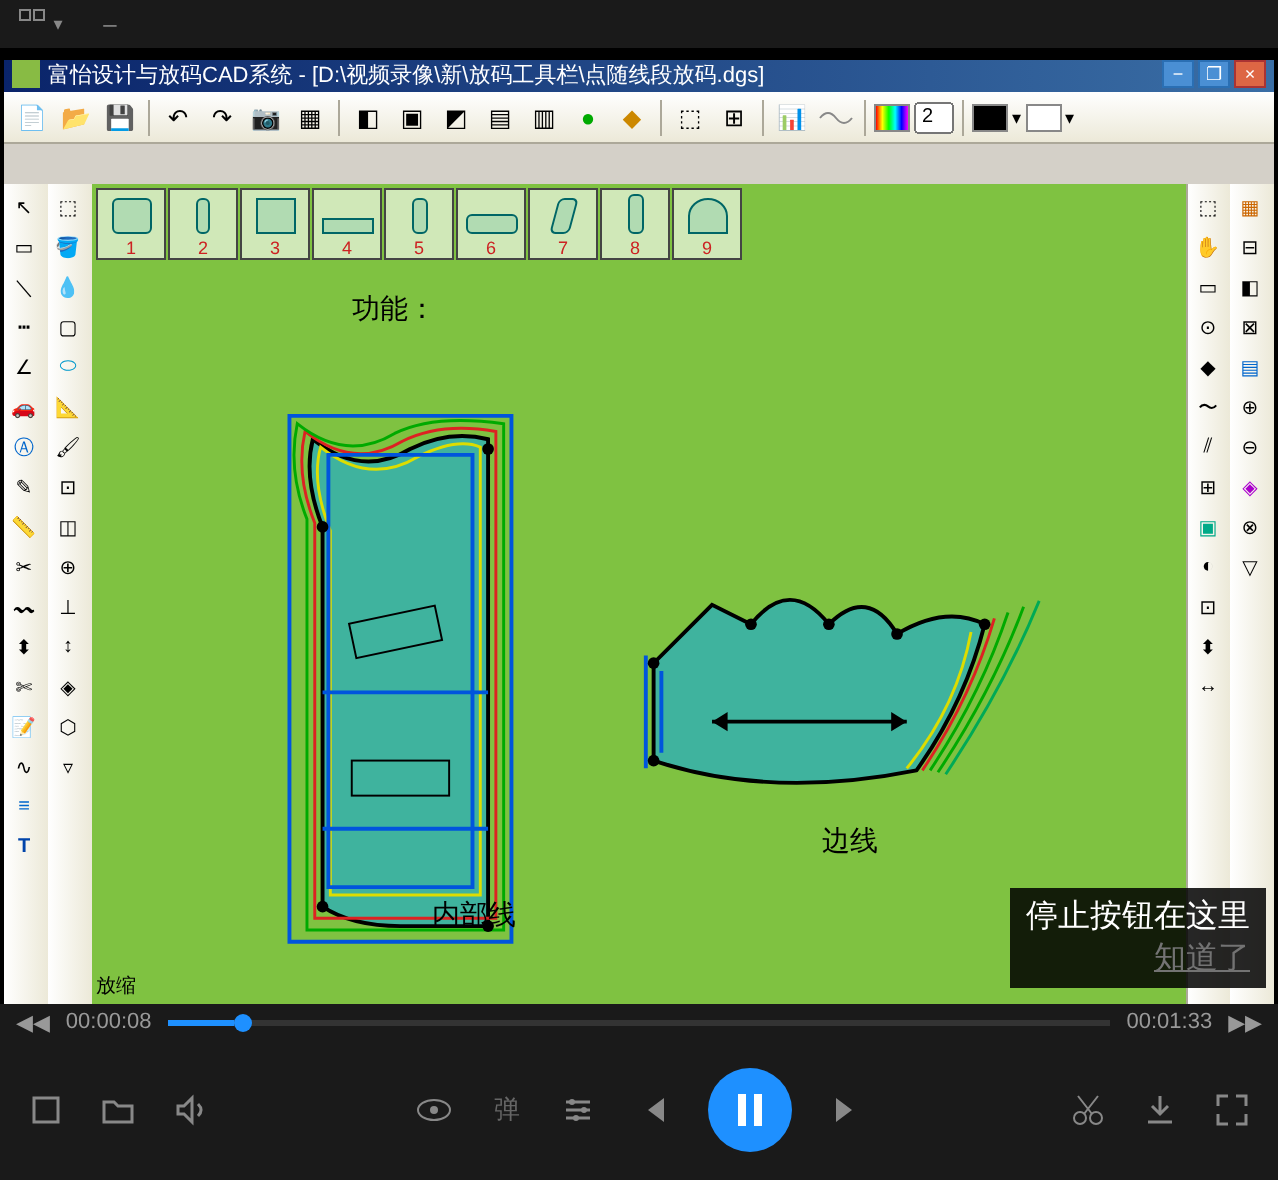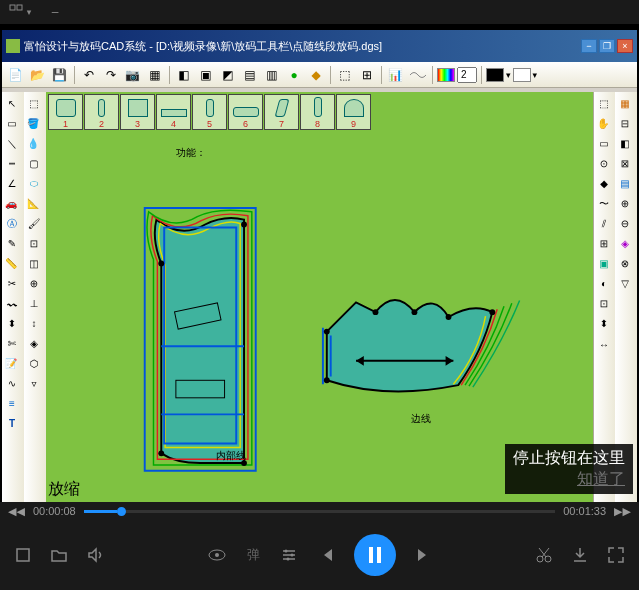--- a/index.html
+++ b/index.html
@@ -9,21 +9,21 @@
 .player-top{height:24px;background:#1a1a1a;display:flex;align-items:center;color:#ccc;font-size:12px}
 .player-top .icon-area{width:40px;display:flex;align-items:center;justify-content:center;gap:4px}
 .player-top .title{flex:1;text-align:center;color:#fff;font-size:13px}
 .player-top .close-area{width:30px;text-align:center}
 
 
 .video-content{height:478px;background:#000;position:relative}
 
 
 .cad-window{position:absolute;top:6px;left:2px;right:2px;bottom:0;background:#d4d0c8}
-.cad-titlebar{height:32px;background:linear-gradient(to right,#0a246a,#3a6ea5);display:flex;align-items:center;padding:0 4px;color:#fff;font-size:11px}
+.cad-titlebar{height:16px;background:linear-gradient(to right,#0a246a,#3a6ea5);display:flex;padding:0 4px;color:#fff;font-size:11px}
 .cad-titlebar .app-icon{width:14px;height:14px;background:#8b4;margin-right:4px}
 .cad-titlebar .t-text{flex:1;white-space:nowrap;overflow:hidden}
 .cad-titlebar .win-btns{display:flex;gap:2px}
 .cad-titlebar .win-btn{width:16px;height:14px;background:#4a8fd4;border:1px solid #2a6fb4;display:flex;align-items:center;justify-content:center;font-size:9px;cursor:pointer}
 
 .cad-menubar{height:18px;background:#ece9d8;display:flex;align-items:center;padding:0 4px;font-size:11px;gap:2px}
 .cad-menubar .menu-item{padding:1px 6px;cursor:pointer}
 
 .cad-toolbar{height:26px;background:linear-gradient(#fff,#ece9d8);border-bottom:1px solid #aca899;display:flex;align-items:center;padding:0 4px;gap:2px}
 .cad-toolbar .tb-btn{width:20px;height:20px;border:1px solid transparent;display:flex;align-items:center;justify-content:center;font-size:12px;cursor:pointer}
@@ -35,21 +35,21 @@
 .cad-main{position:absolute;top:62px;left:0;right:0;bottom:0;display:flex}
 .side-toolbar{width:22px;background:linear-gradient(to right,#fff,#ece9d8);display:flex;flex-direction:column;gap:1px;padding:2px 0}
 .side-toolbar .st-btn{width:20px;height:19px;border:1px solid transparent;display:flex;align-items:center;justify-content:center;font-size:10px;cursor:pointer}
 .canvas-area{flex:1;position:relative;background:#7fc241;overflow:hidden}
 
 
 .size-row{height:40px;background:#7fc241;display:flex;align-items:flex-start;padding:2px 2px 0}
 .size-swatch{width:35px;height:36px;border:1px solid #444;background:#d0e8b8;margin-right:1px;position:relative;display:flex;flex-direction:column;align-items:center;justify-content:flex-end;font-size:9px;color:#c22}
 .size-swatch .sw-shape{width:20px;height:18px;border:1px solid #066;border-radius:3px;background:rgba(0,150,150,.15);margin-bottom:2px}
 
-.caption-text{position:absolute;font-size:10px;color:#000;font-family:SimSun}
+.caption-text{position:absolute;font-size:14px;color:#000;font-family:SimSun}
 
 
 .pattern-svg{position:absolute;top:40px;left:0;width:100%;height:calc(100% - 40px)}
 
 
 .tooltip-box{position:absolute;right:6px;bottom:8px;background:rgba(0,0,0,.85);color:#fff;padding:4px 8px;font-size:16px;text-align:right}
 .tooltip-box .link{color:#737373;text-decoration:underline;cursor:pointer}
 
 
 .progress-bar{height:18px;background:#1a1a1a;display:flex;align-items:center;padding:0 8px;gap:8px;color:#999;font-size:11px}
@@ -250,21 +250,21 @@
               <circle cx="190" cy="20" r="3"></circle>
               <circle cx="70" cy="20" r="3"></circle>
               <circle cx="110" cy="20" r="3"></circle>
               <circle cx="145" cy="25" r="3"></circle>
         </g>
       </svg>
 
       <div class="caption-text" style="top:357px;left:170px">内部线</div>
       <div class="caption-text" style="top:320px;left:365px">边线</div>
 
-      <div style="position:absolute;left:2px;bottom:2px;font-size:16px;color:#000">放缩</div>
+      <div style="position:absolute;left:2px;bottom:2px;font-size:10px;color:#000">放缩</div>
     </div>
 
     <div class="side-toolbar" style="border-left:1px solid #aca899">
       <div class="st-btn">⬚</div>
       <div class="st-btn">✋</div>
       <div class="st-btn">▭</div>
       <div class="st-btn">⊙</div>
       <div class="st-btn">◆</div>
       <div class="st-btn">〜</div>
       <div class="st-btn">⫽</div>

